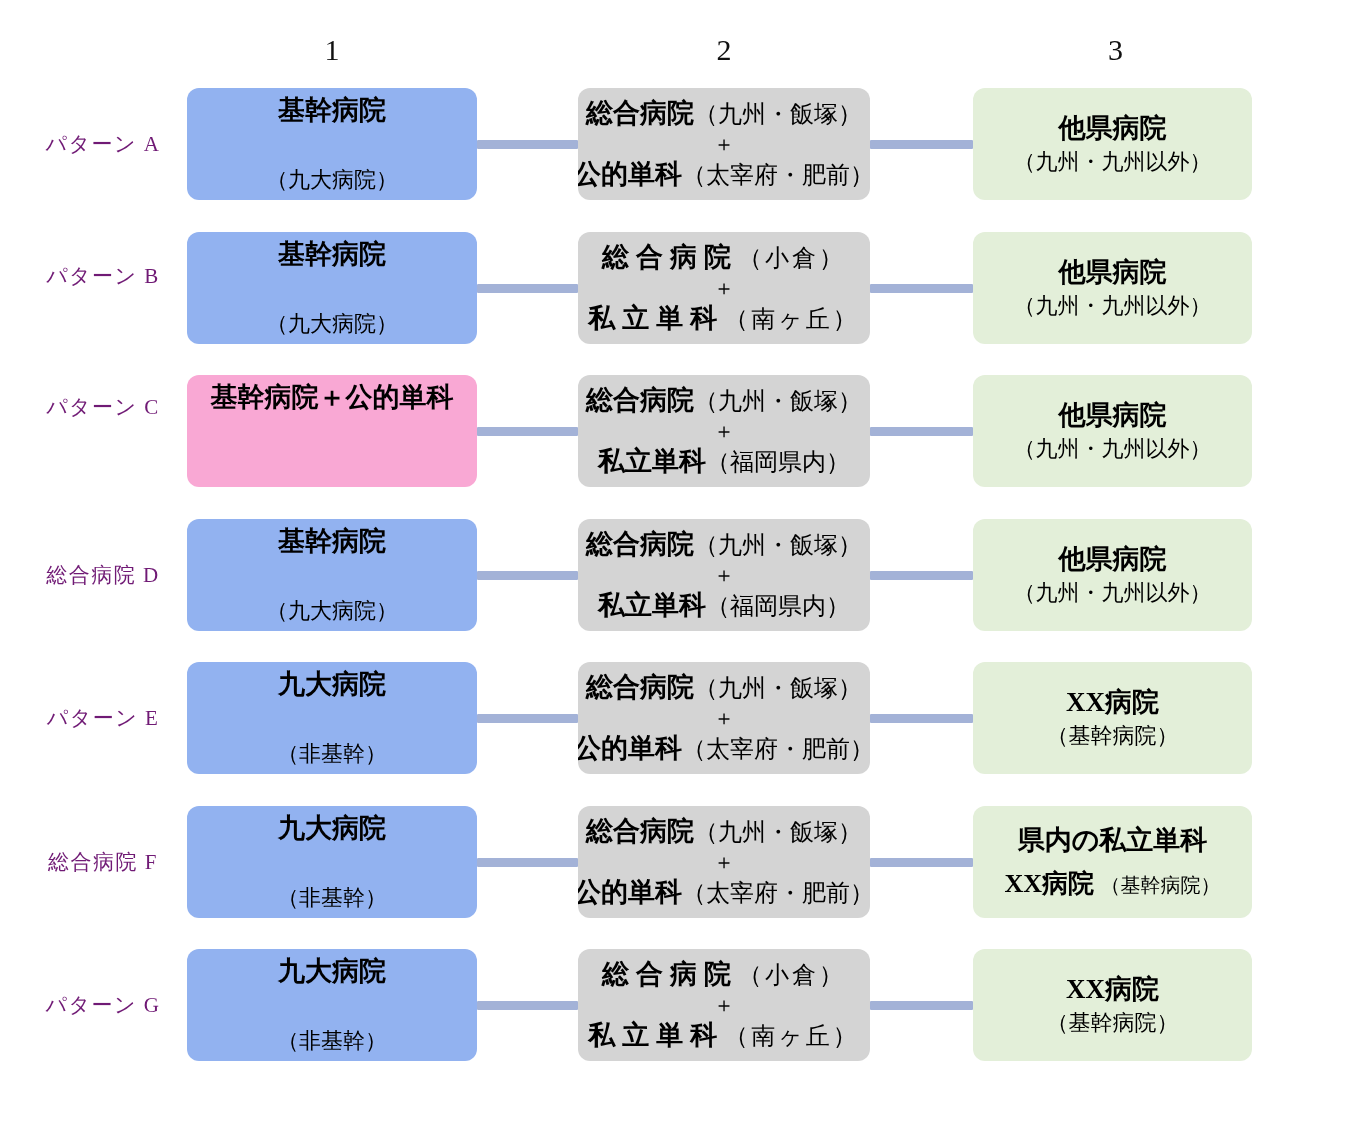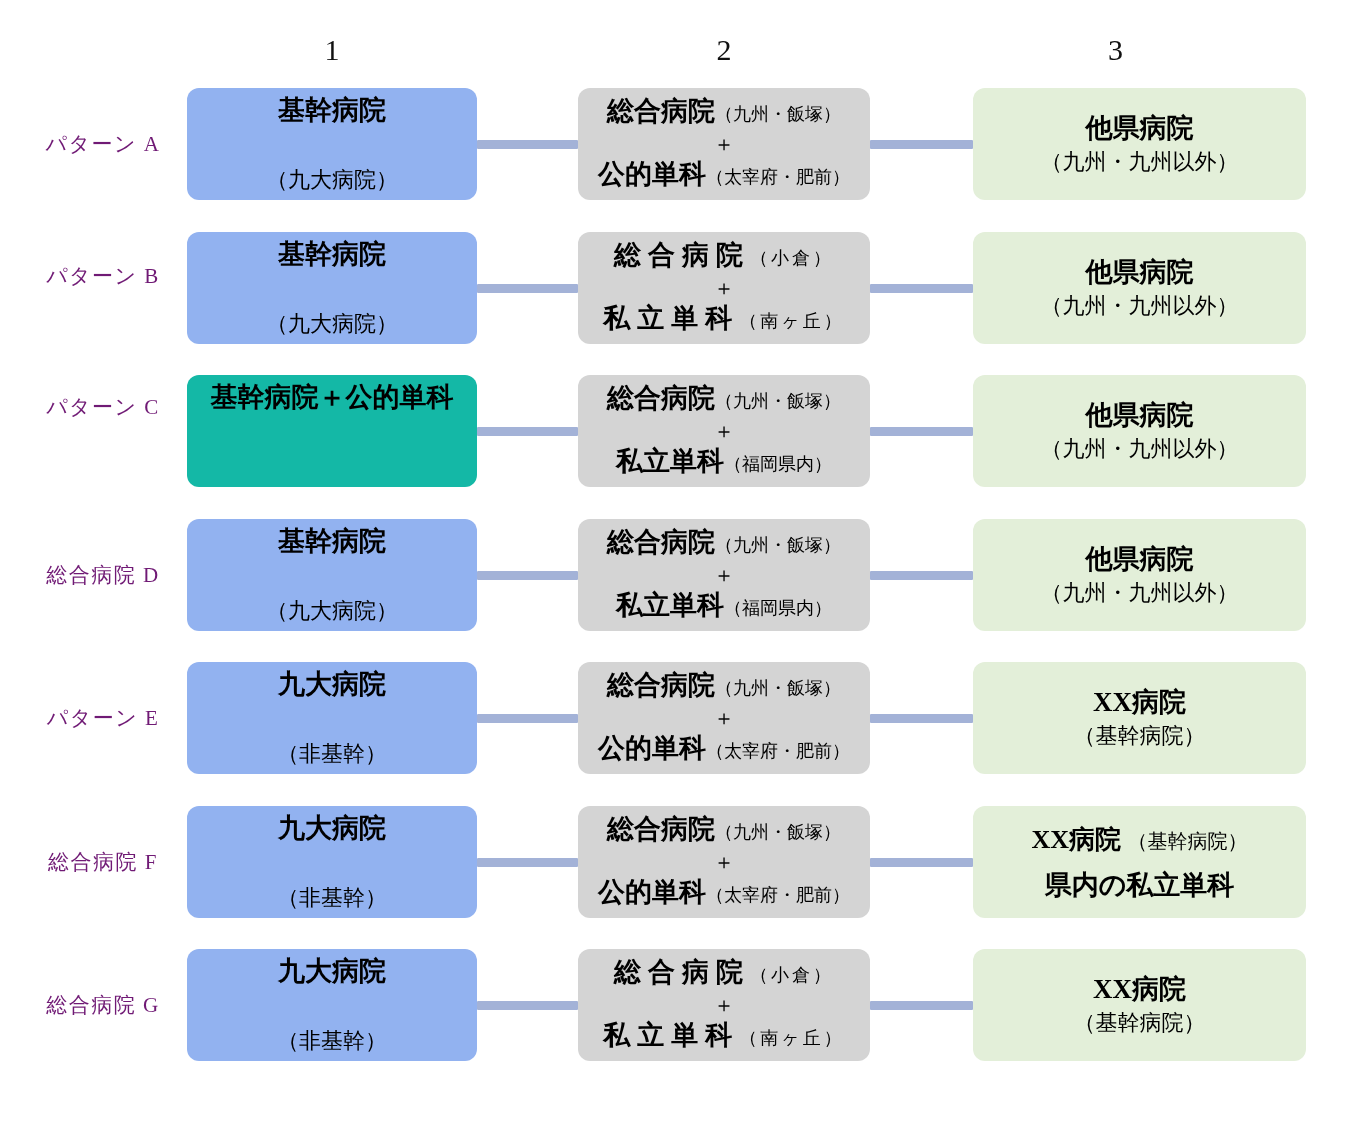--- a/index.html
+++ b/index.html
@@ -60,21 +60,21 @@
     text-align: center;
     padding: 4px 8px;
     overflow: hidden;
   }
   .node.blue  { background: #92B2F0; justify-content: space-between; }
   .node.gray  { background: #D4D4D4; }
   .node.green { background: #E3EFD9; }
 
   .node.c1 { left: 187px; width: 290px; }
   .node.c2 { left: 578px; width: 292px; }
-  .node.c3 { left: 973px; width: 333px; }
+  .node.c3 { left: 973px; width: 279px; }
 
   
   .ln {
     display: block;
     white-space: nowrap;
   }
   .ln-main {
     font-size: 27px;
     font-weight: bold;
     line-height: 36px;
@@ -90,21 +90,21 @@
     font-weight: normal;
   }
   
   .ln-compound {
     font-size: 27px;
     font-weight: bold;
     line-height: 34px;
     white-space: nowrap;
   }
   .ln-compound .small {
-    font-size: 18px;
+    font-size: 24px;
     font-weight: normal;
     letter-spacing: 0px;
   }
   
   .spaced .big { letter-spacing: 7px; }
   .spaced .small { letter-spacing: 3px; }
 
   .ln-f1 {
     font-size: 26px;
     font-weight: bold;
@@ -166,21 +166,21 @@
         <span class="ln ln-compound"><span class="big">総合病院</span><span class="small">（小倉）</span></span>
         <span class="ln ln-plus">＋</span>
         <span class="ln ln-compound"><span class="big">私立単科</span><span class="small">（南ヶ丘）</span></span>
       </div>
       <div class="connector seg2" style="top: 284px; background: rgb(163, 178, 215);"></div>
       <div class="node green c3" style="top: 232px; height: 112px; background: rgb(227, 239, 217);">
         <span class="ln ln-main">他県病院</span>
         <span class="ln ln-sub">（九州・九州以外）</span>
       </div>
       <div class="row-label" style="top: 395px;">パターン C</div>
-      <div class="node blue c1" style="top: 375px; height: 112px; background: #14b8a6;">
+      <div class="node blue c1" style="top: 375px; height: 112px; background: #f9a8d4;">
         <span class="ln ln-main">基幹病院＋公的単科</span>
       </div>
       <div class="connector seg1" style="top: 427px; background: rgb(163, 178, 215);"></div>
       <div class="node gray c2" style="top: 375px; height: 112px; background: rgb(212, 212, 212);">
         <span class="ln ln-compound"><span class="big">総合病院</span><span class="small">（九州・飯塚）</span></span>
         <span class="ln ln-plus">＋</span>
         <span class="ln ln-compound"><span class="big">私立単科</span><span class="small">（福岡県内）</span></span>
       </div>
       <div class="connector seg2" style="top: 427px; background: rgb(163, 178, 215);"></div>
       <div class="node green c3" style="top: 375px; height: 112px; background: rgb(227, 239, 217);">
@@ -225,24 +225,24 @@
         <span class="ln ln-sub">（非基幹）</span>
       </div>
       <div class="connector seg1" style="top: 858px; background: rgb(163, 178, 215);"></div>
       <div class="node gray c2" style="top: 806px; height: 112px; background: rgb(212, 212, 212);">
         <span class="ln ln-compound"><span class="big">総合病院</span><span class="small">（九州・飯塚）</span></span>
         <span class="ln ln-plus">＋</span>
         <span class="ln ln-compound"><span class="big">公的単科</span><span class="small">（太宰府・肥前）</span></span>
       </div>
       <div class="connector seg2" style="top: 858px; background: rgb(163, 178, 215);"></div>
       <div class="node green c3" style="top: 806px; height: 112px; background: rgb(227, 239, 217);">
+        <span class="ln ln-f2">県内の私立単科</span>
         <span class="ln ln-f1"><span>XX病院</span> <span class="small">（基幹病院）</span></span>
-        <span class="ln ln-f2">県内の私立単科</span>
-      </div>
-      <div class="row-label" style="top: 993px;">総合病院 G</div>
+      </div>
+      <div class="row-label" style="top: 993px;">パターン G</div>
       <div class="node blue c1" style="top: 949px; height: 112px; background: rgb(146, 178, 240);">
         <span class="ln ln-main">九大病院</span>
         <span class="ln ln-sub">（非基幹）</span>
       </div>
       <div class="connector seg1" style="top: 1001px; background: rgb(163, 178, 215);"></div>
       <div class="node gray c2 spaced" style="top: 949px; height: 112px; background: rgb(212, 212, 212);">
         <span class="ln ln-compound"><span class="big">総合病院</span><span class="small">（小倉）</span></span>
         <span class="ln ln-plus">＋</span>
         <span class="ln ln-compound"><span class="big">私立単科</span><span class="small">（南ヶ丘）</span></span>
       </div>

